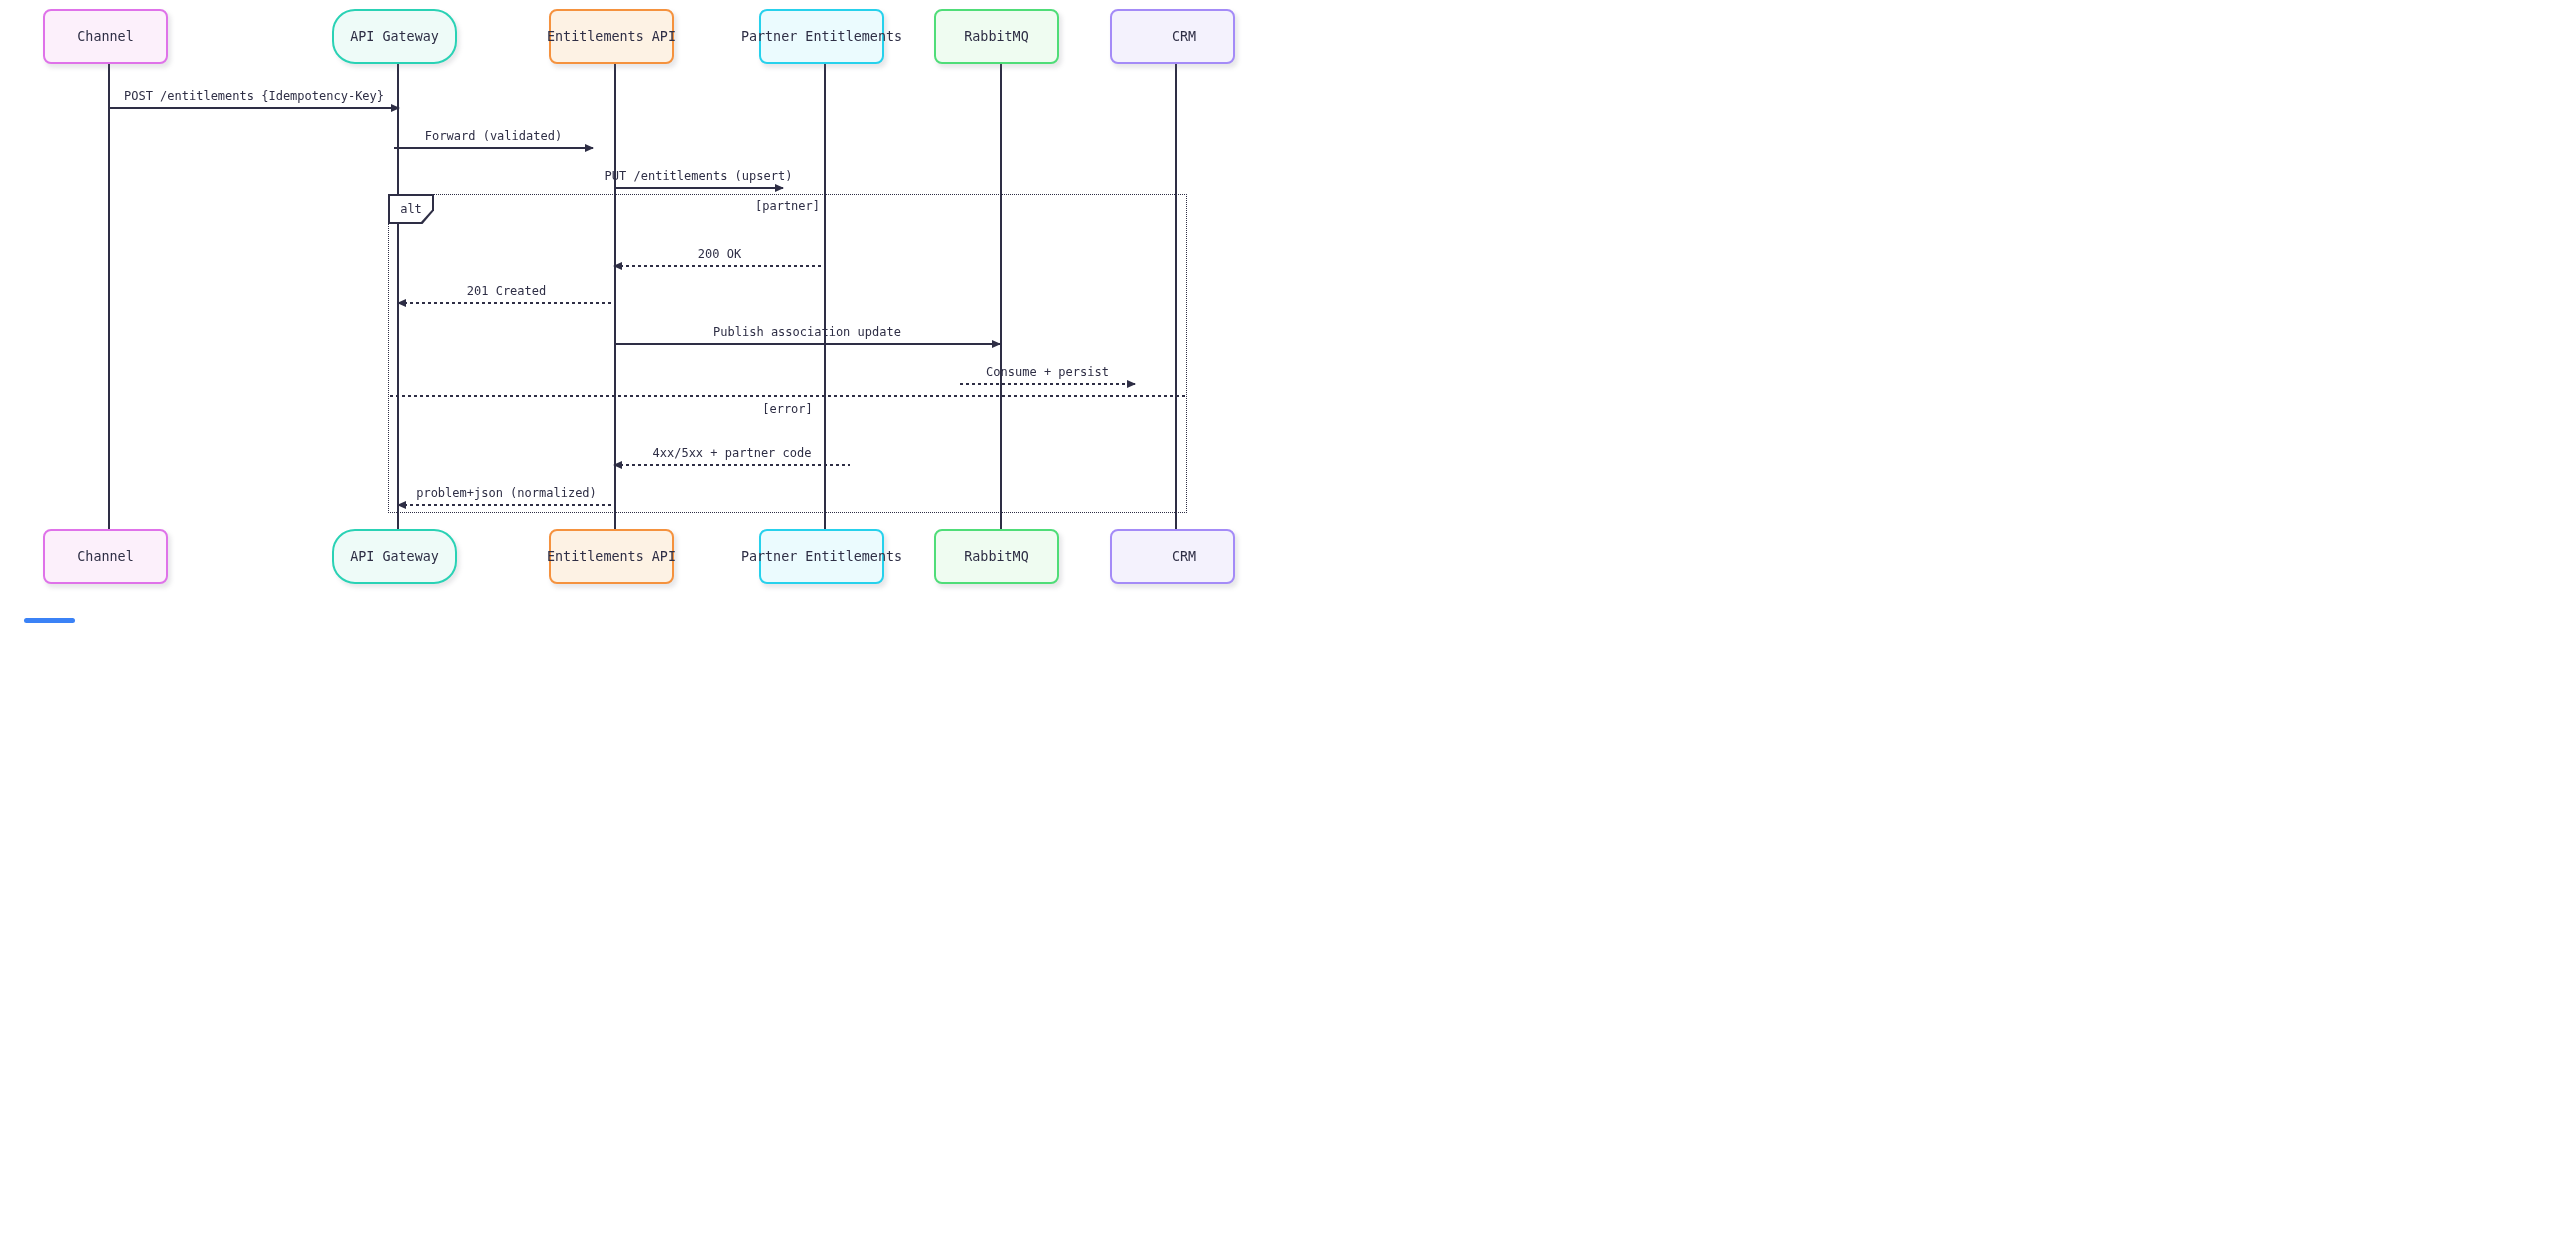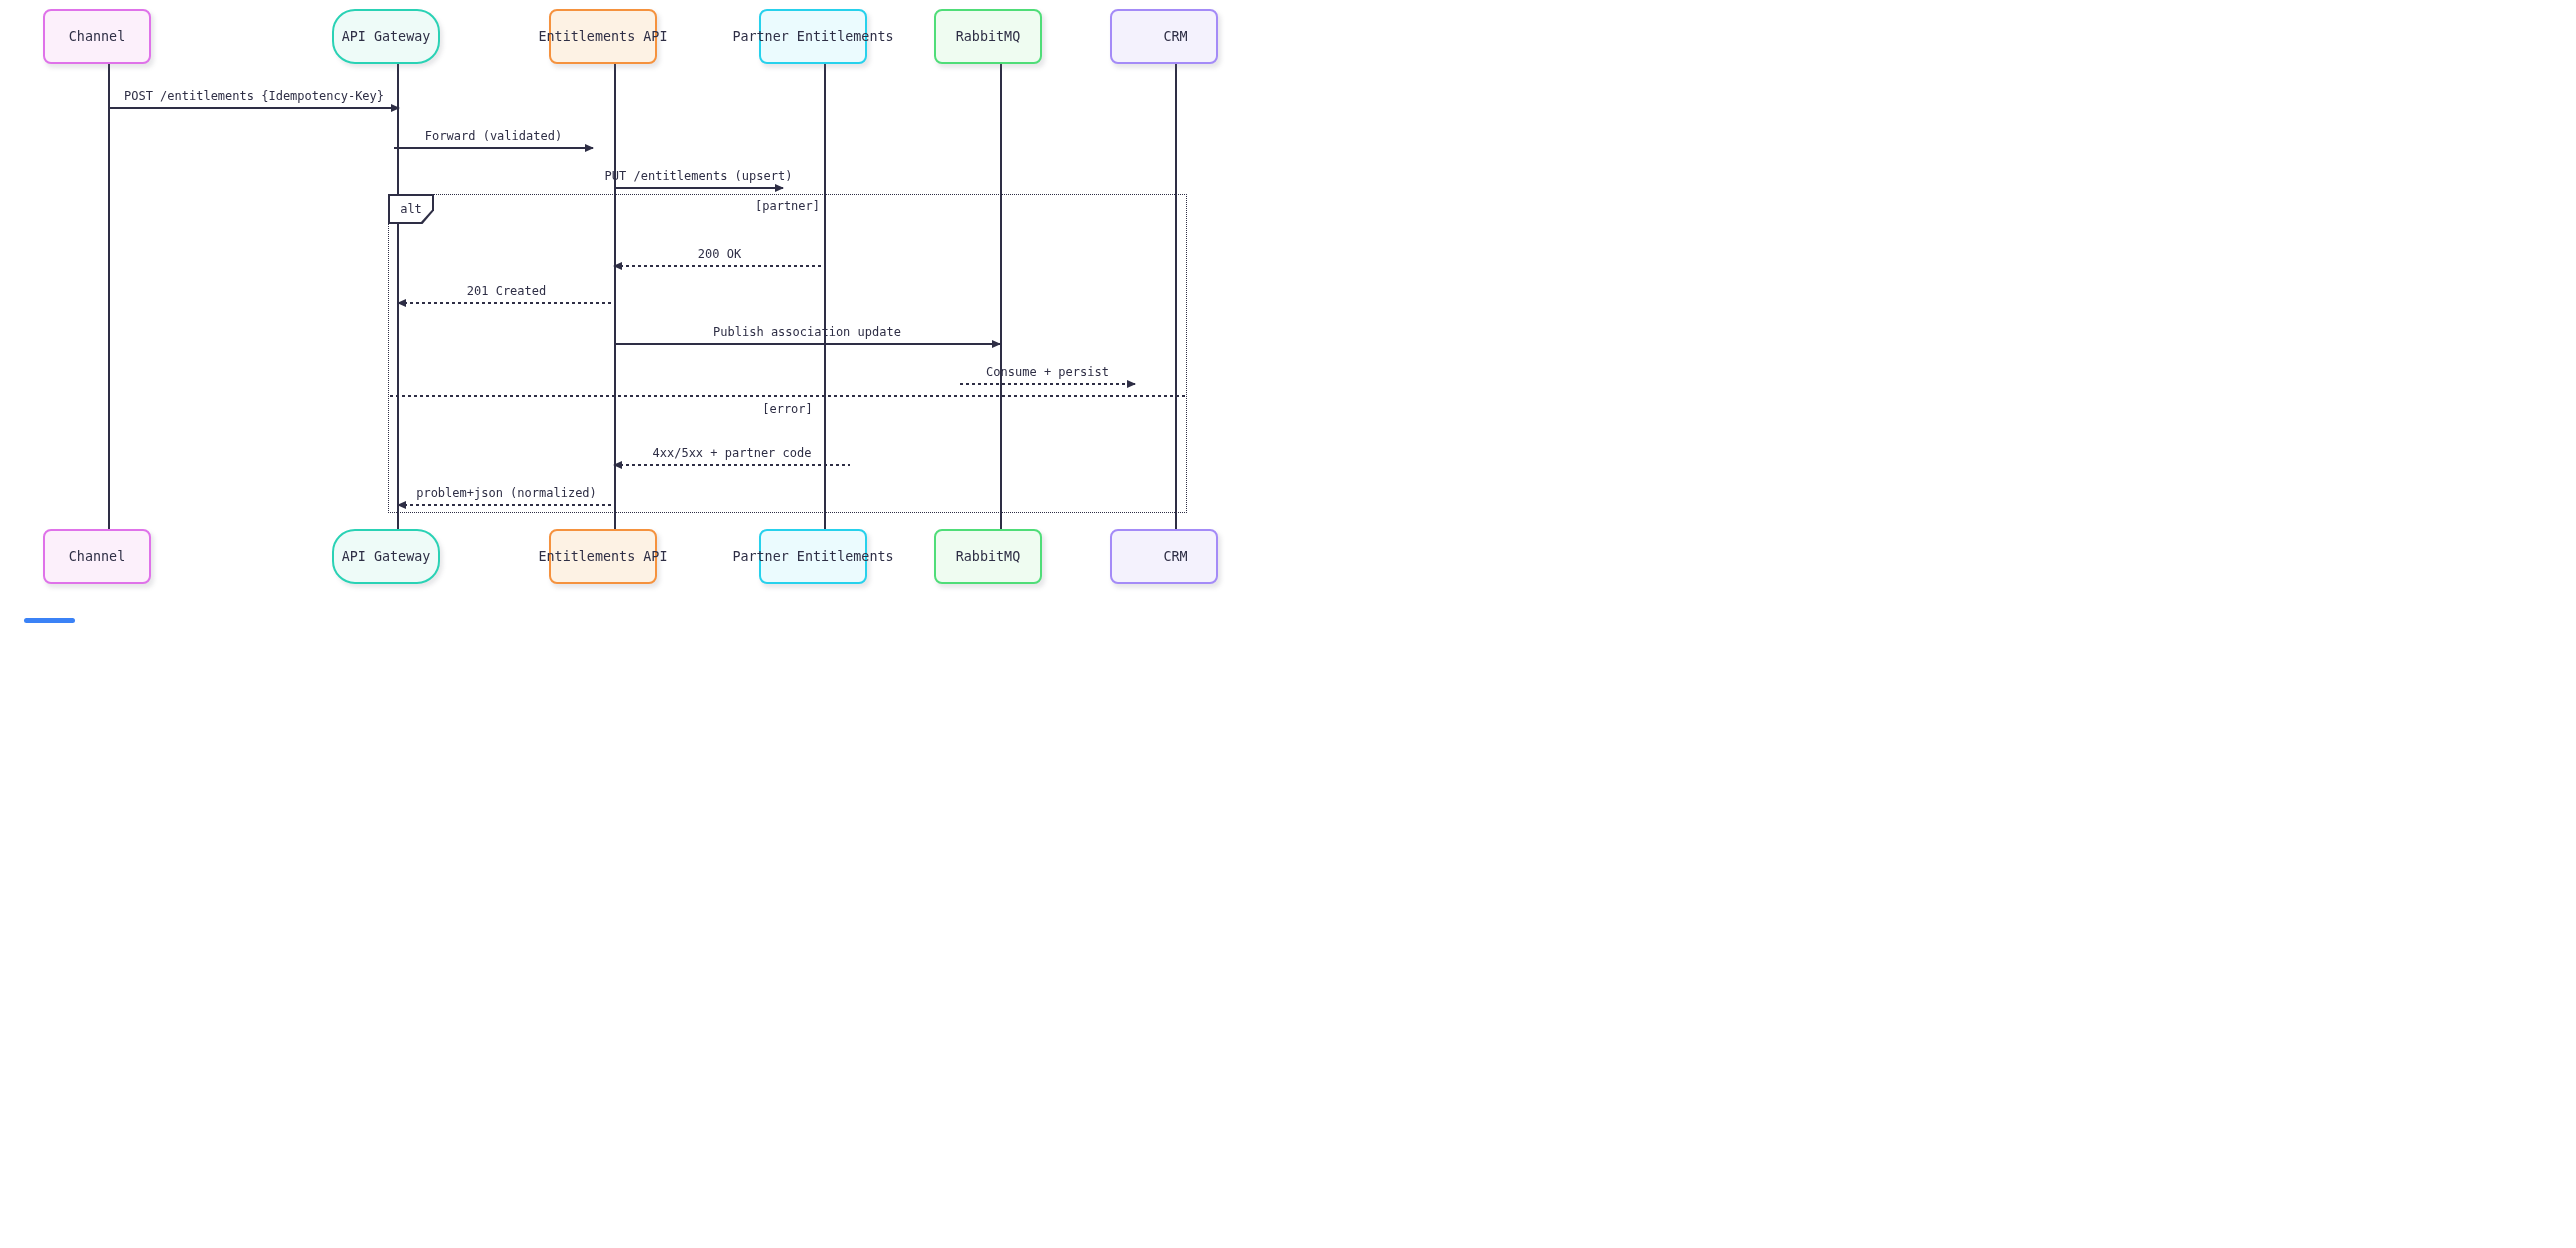--- a/index.html
+++ b/index.html
@@ -11,21 +11,21 @@
   #stage {
     position:relative;
     width:1288px; height:624px;
     background:#ffffff;
     overflow:hidden;
   }
 
   
   .actor {
     position:absolute;
-    width:108px; height:55px;
+    width:125px; height:55px;
     border:2.3px solid #999;
     border-radius:8px;
     background:#eee;
     display:flex; align-items:center; justify-content:center;
     font-size:13.4px;
     white-space:nowrap;
     box-shadow:2.7px 3.4px 4px rgba(120,120,135,.18);
     z-index:3;
   }
   .actor span { white-space:nowrap; }

